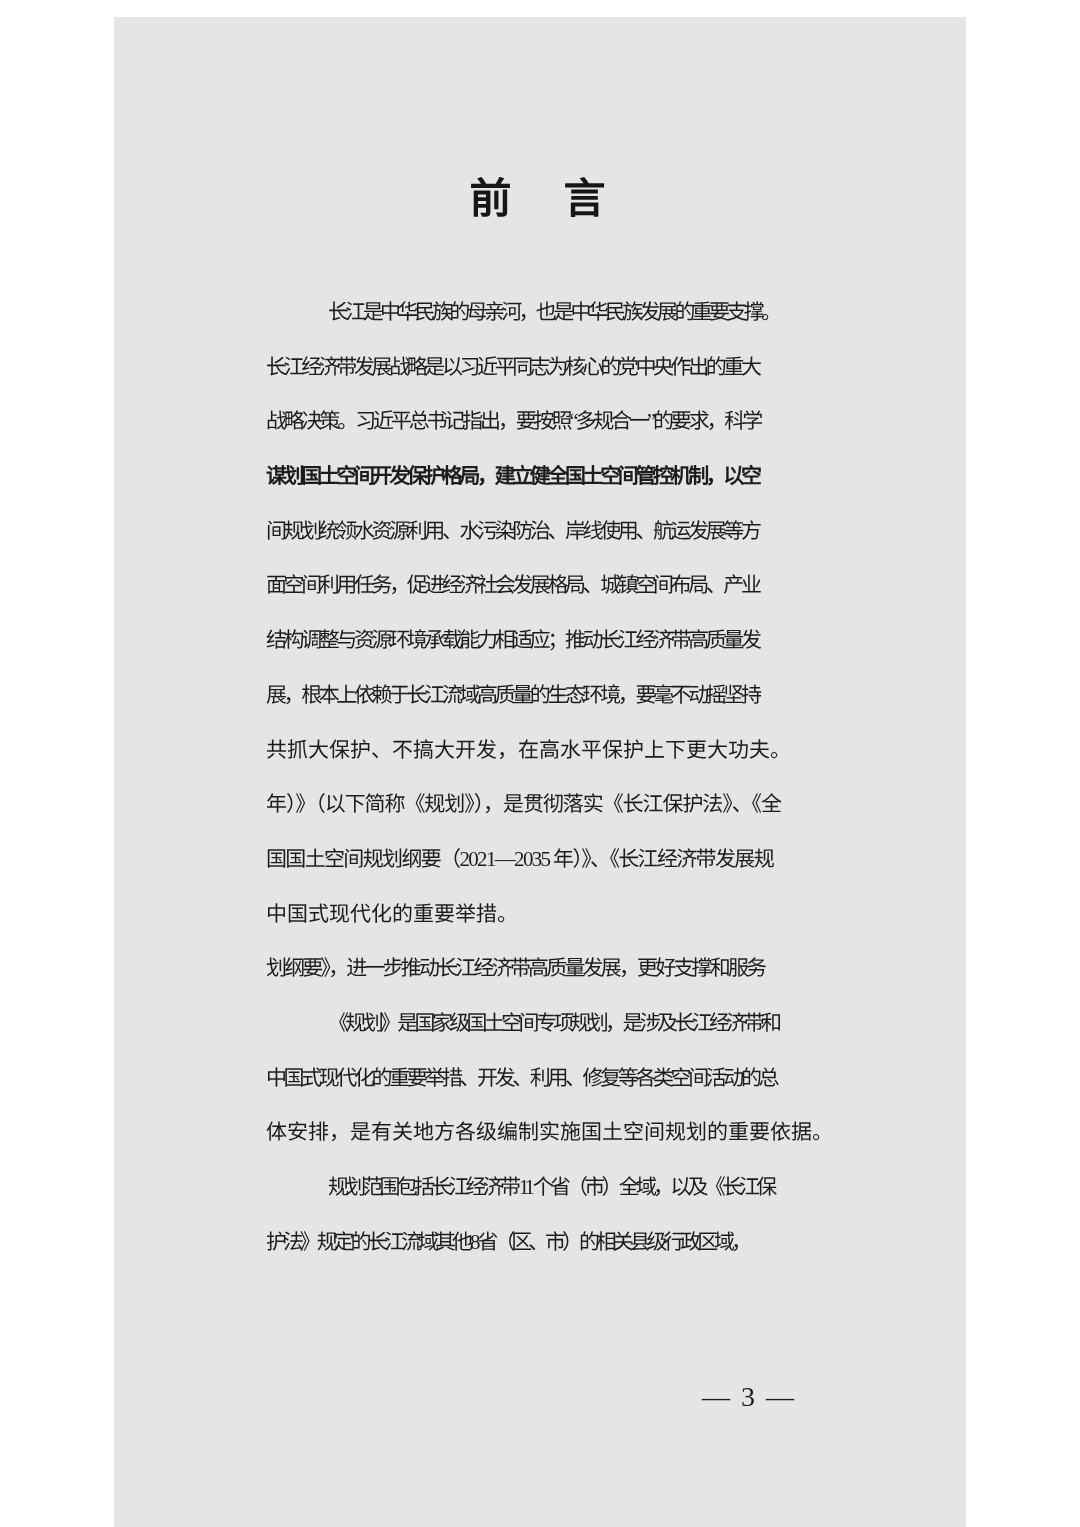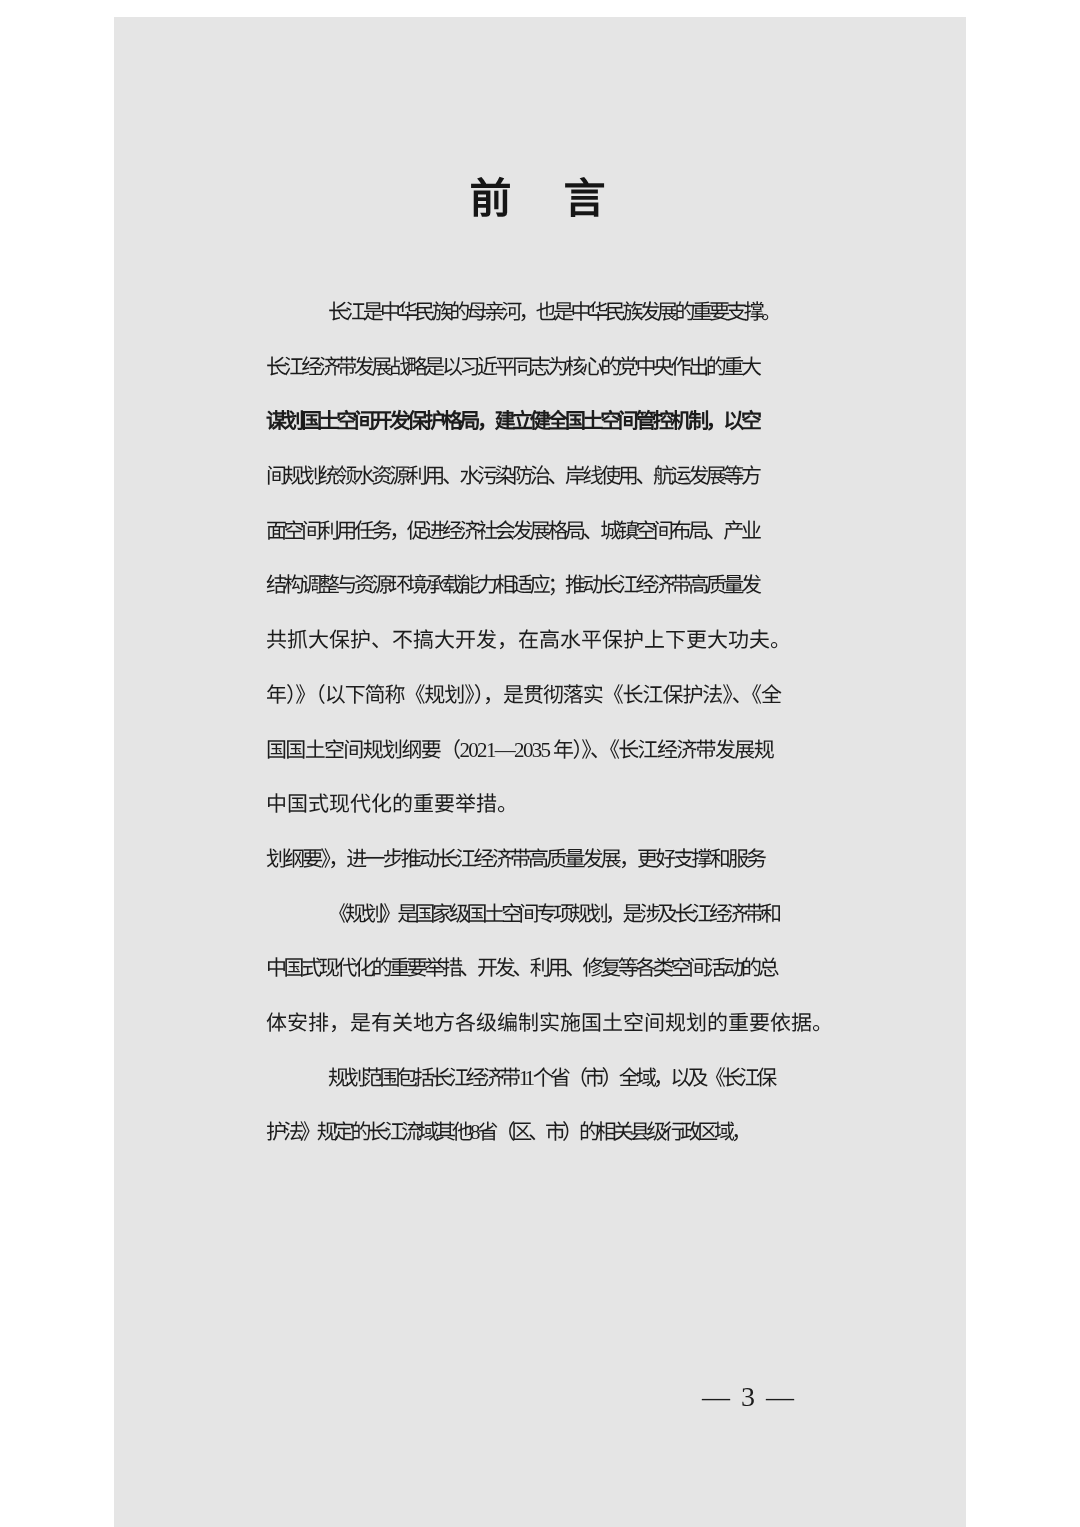--- a/index.html
+++ b/index.html
@@ -63,24 +63,26 @@
 </style>
 </head>
 <body>
 
 <div class="page">
   <h1 class="doc-title">前　言</h1>
 
   <div class="doc-body">
       <div class="line indent fit"><span class="line-text" style="letter-spacing: -3.68px;">长江是中华民族的母亲河，也是中华民族发展的重要支撑。</span></div>
       <div class="line fit"><span class="line-text" style="letter-spacing: -3.41px;">长江经济带发展战略是以习近平同志为核心的党中央作出的重大</span></div>
+      <div class="line fit"><span class="line-text" style="letter-spacing: -3.16px;">战略决策。习近平总书记指出，要按照“多规合一”的要求，科学</span></div>
       <div class="line fit"><span class="line-text" style="letter-spacing: -3.41px; font-weight: bold;">谋划国土空间开发保护格局，建立健全国土空间管控机制，以空</span></div>
       <div class="line fit"><span class="line-text" style="letter-spacing: -3.41px;">间规划统领水资源利用、水污染防治、岸线使用、航运发展等方</span></div>
       <div class="line fit"><span class="line-text" style="letter-spacing: -3.41px;">面空间利用任务，促进经济社会发展格局、城镇空间布局、产业</span></div>
       <div class="line fit"><span class="line-text" style="letter-spacing: -3.41px;">结构调整与资源环境承载能力相适应；推动长江经济带高质量发</span></div>
+      <div class="line fit"><span class="line-text" style="letter-spacing: -3.41px;">展，根本上依赖于长江流域高质量的生态环境，要毫不动摇坚持</span></div>
       <div class="line"><span class="line-text">共抓大保护、不搞大开发，在高水平保护上下更大功夫。</span></div>
       <div class="line fit"><span class="line-text" style="letter-spacing: -1.07px;">年）》（以下简称《规划》），是贯彻落实《长江保护法》、《全</span></div>
       <div class="line fit"><span class="line-text" style="letter-spacing: -1.66px;">国国土空间规划纲要（2021—2035 年）》、《长江经济带发展规</span></div>
       <div class="line"><span class="line-text">中国式现代化的重要举措。</span></div>
       <div class="line fit"><span class="line-text" style="letter-spacing: -2.83px;">划纲要》，进一步推动长江经济带高质量发展，更好支撑和服务</span></div>
       <div class="line indent fit"><span class="line-text" style="letter-spacing: -3.68px;">《规划》是国家级国土空间专项规划，是涉及长江经济带和</span></div>
       <div class="line fit"><span class="line-text" style="letter-spacing: -3.41px;">中国式现代化的重要举措、开发、利用、修复等各类空间活动的总</span></div>
       <div class="line"><span class="line-text">体安排，是有关地方各级编制实施国土空间规划的重要依据。</span></div>
       <div class="line indent fit"><span class="line-text" style="letter-spacing: -3.8px;">规划范围包括长江经济带 11 个省（市）全域，以及《长江保</span></div>
       <div class="line fit"><span class="line-text" style="letter-spacing: -4.1px;">护法》规定的长江流域其他 8 省（区、市）的相关县级行政区域，</span></div>

